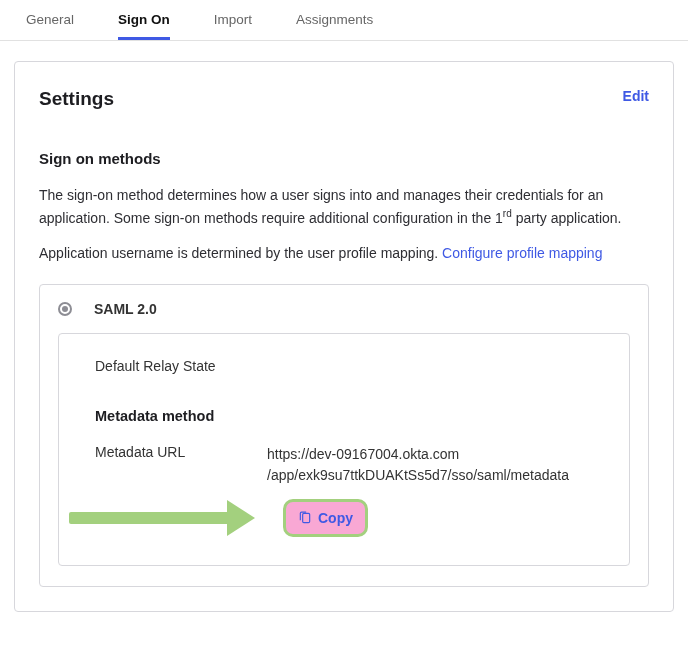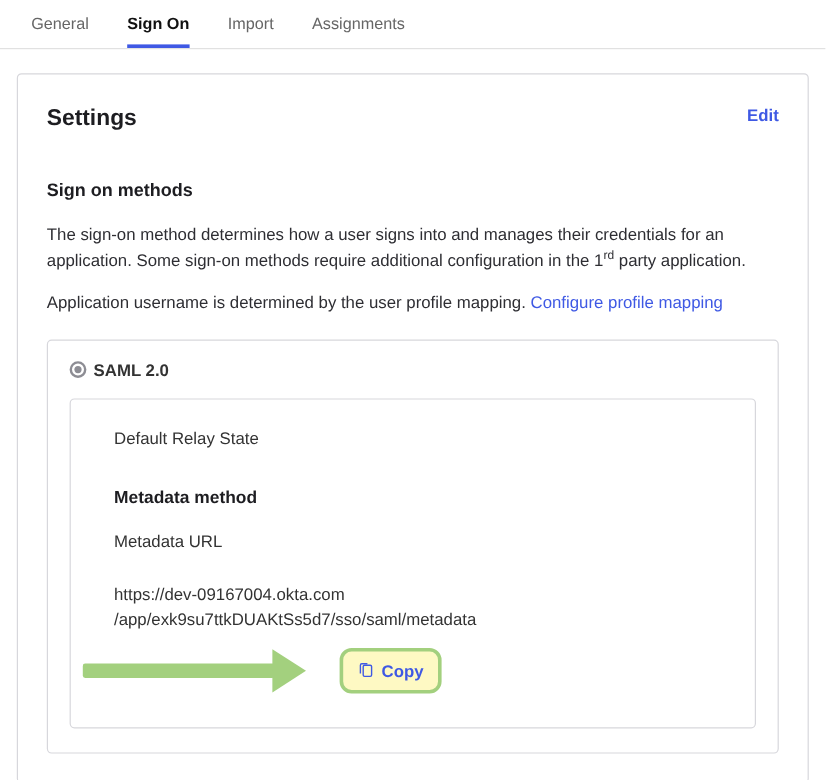--- a/index.html
+++ b/index.html
@@ -5,21 +5,21 @@
   * { box-sizing: border-box; }
   body {
     margin: 0;
     font-family: -apple-system, BlinkMacSystemFont, "Segoe UI", Helvetica, Arial, sans-serif;
     background: #fff;
     color: #1d1d21;
     width: 688px;
   }
   .tabs {
     display: flex;
-    gap: 32px;
+    gap: 44px;
     padding: 12px 26px 0 26px;
     border-bottom: 1px solid #e1e1e1;
   }
   .tab {
     font-size: 13.5px;
     color: #666;
     padding-bottom: 10px;
     cursor: pointer;
   }
   .tab.active {
@@ -67,21 +67,21 @@
   sup { font-size: 10px; }
   .subpanel {
     margin-top: 20px;
     border: 1px solid #d7d7dc;
     border-radius: 4px;
     padding: 16px 18px 20px 18px;
   }
   .radio-row {
     display: flex;
     align-items: center;
-    gap: 6px;
+    gap: 22px;
     margin-bottom: 16px;
   }
   .radio-outer {
     width: 14px; height: 14px;
     border: 2px solid #8d8d94;
     border-radius: 50%;
     display: flex; align-items: center; justify-content: center;
   }
   .radio-inner {
     width: 6px; height: 6px;
@@ -100,23 +100,22 @@
     color: #333;
     margin-bottom: 34px;
   }
   .meta-title {
     font-size: 14.5px;
     font-weight: 700;
     margin-bottom: 20px;
   }
   .meta-row {
     display: flex;
-    gap: 26px;
-    font-size: 14px;
-    flex-direction: column;
+    gap: 12px;
+    font-size: 14px;
   }
   .meta-key { width: 160px; color: #333; flex-shrink:0; }
   .meta-val {
     color: #333;
     line-height: 1.55;
     word-break: break-all;
     overflow-wrap: anywhere;
   }
   .meta-line { display: block; }
   .hl-arrow-wrap {
@@ -144,21 +143,21 @@
     border: 3px solid #a3d07e;
     border-radius: 10px;
     padding: 8px 12px;
     display: inline-flex;
     align-items: center;
     gap: 6px;
     color: #3f59e4;
     font-weight: 600;
     font-size: 14px;
     cursor: pointer;
-    background:#fef9c3;
+    background:#f9a8d4;
     margin-left: 28px;
   }
   .copy-icon svg { display:block; }
   .more-row {
     margin-top: 22px;
     display: flex;
     align-items: center;
     gap: 8px;
     font-size: 14px;
     color: #333;

